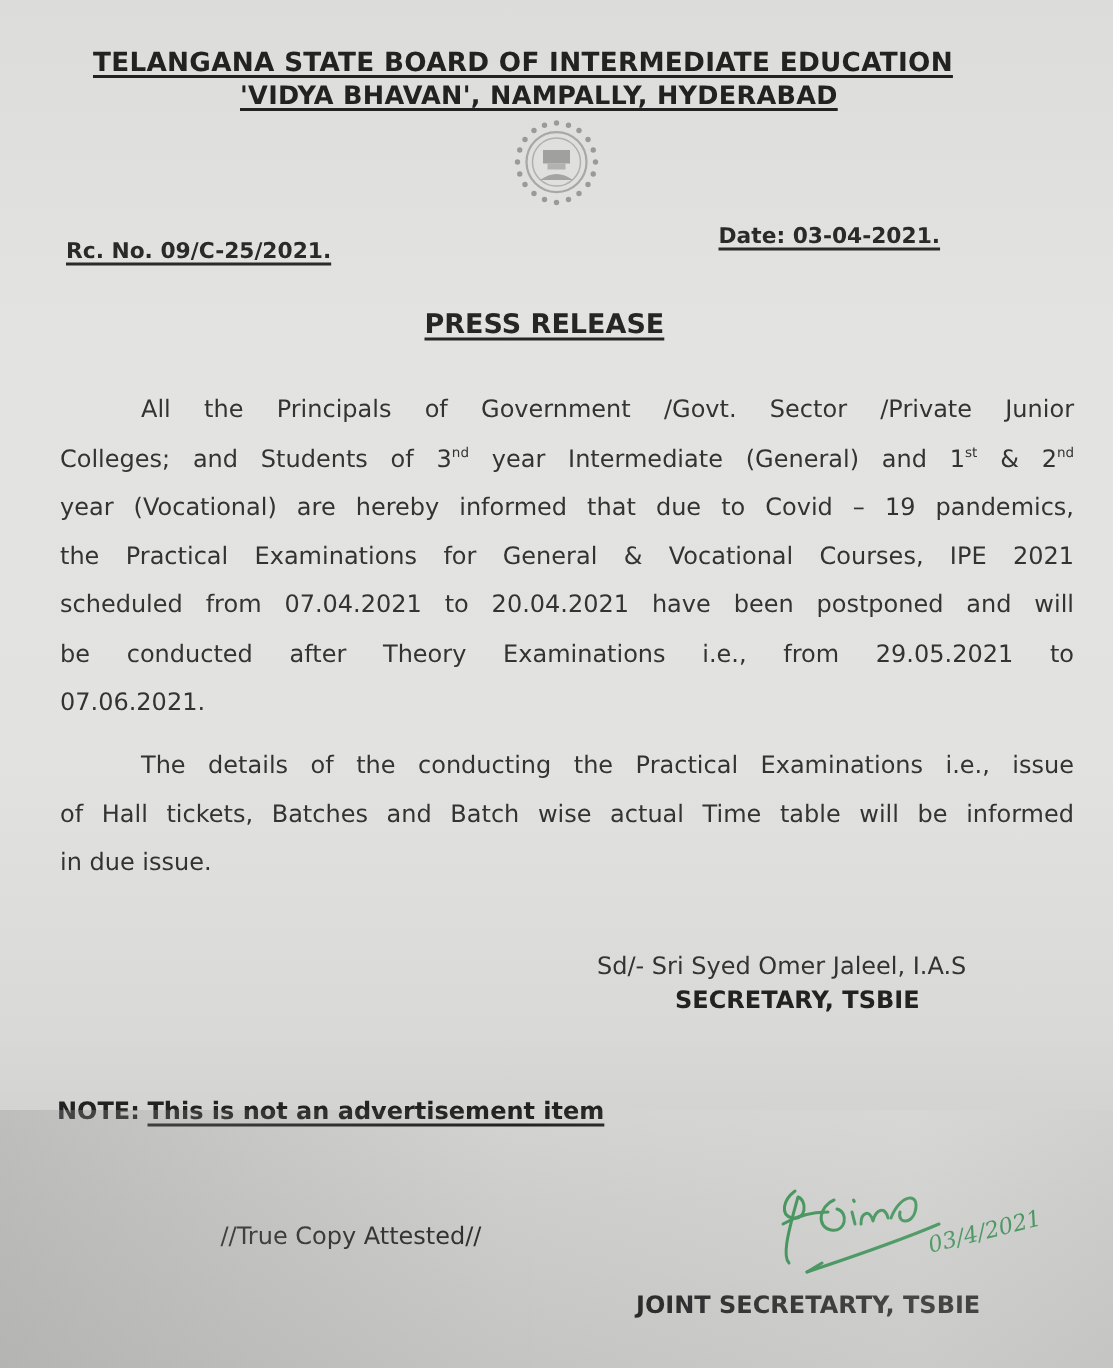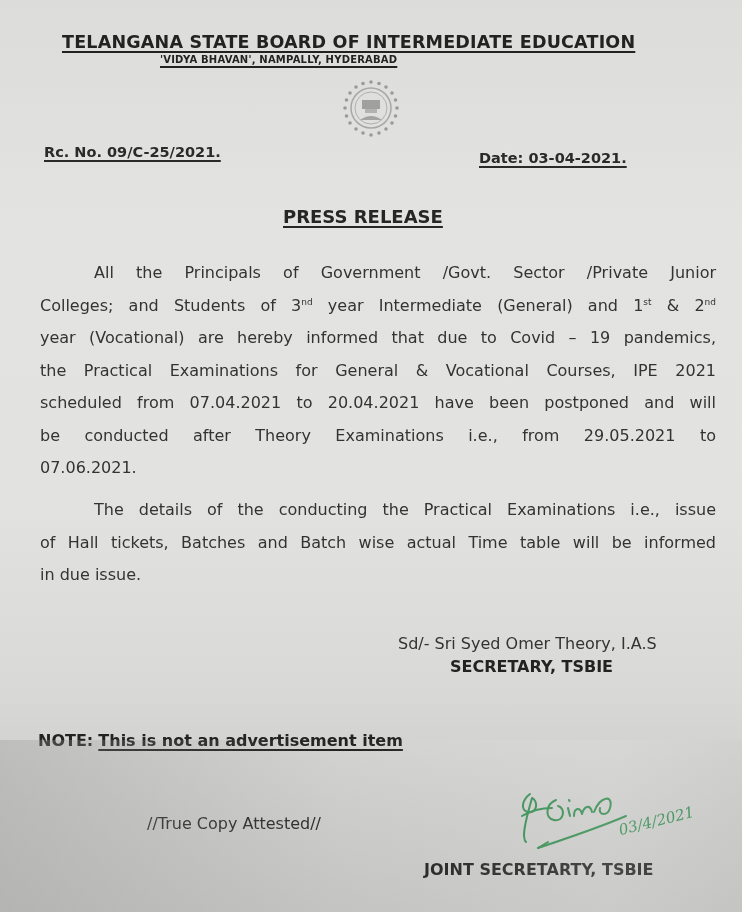--- a/index.html
+++ b/index.html
@@ -35,29 +35,29 @@
     .ul { text-decoration: underline; text-underline-offset: 3px; text-decoration-thickness: 2px; }
 
     .hdr1 {
       left: 62px; top: 32px; width: 620px;
       font-size: 17.5px; letter-spacing: 0.2px;
       color: #222;
       white-space: nowrap;
     }
     .hdr2 {
       left: 160px; top: 54px; width: 430px;
-      font-size: 10px; letter-spacing: 0.2px;
+      font-size: 17px; letter-spacing: 0.2px;
       color: #222;
       white-space: nowrap;
     }
     .emblem {
       left: 338px; top: 78px; width: 66px; height: 62px;
     }
     .ref {
-      left: 44px; top: 144px;
+      left: 44px; top: 160px;
       font-size: 14.5px; color: #2a2a2a;
       white-space: nowrap;
     }
     .date {
       left: 479px; top: 150px;
       font-size: 14.5px; color: #2a2a2a;
       white-space: nowrap;
     }
     .title {
       left: 283px; top: 206px;
@@ -176,21 +176,21 @@
     <span class="line">be conducted after Theory Examinations i.e., from 29.05.2021 to</span>
     <span class="line last">07.06.2021.</span>
   </div>
 
   <div class="abs para p2">
     <span class="line indent">The details of the conducting the Practical Examinations i.e., issue</span>
     <span class="line">of Hall tickets, Batches and Batch wise actual Time table will be informed</span>
     <span class="line last">in due issue.</span>
   </div>
 
-  <div class="abs sd">Sd/- Sri Syed Omer Theory, I.A.S</div>
+  <div class="abs sd">Sd/- Sri Syed Omer Jaleel, I.A.S</div>
   <div class="abs sec bold">SECRETARY, TSBIE</div>
 
   <div class="abs note">
     <span class="bold">NOTE:</span>
     <span class="bold ul">This is not an advertisement item</span>
   </div>
 
   <div class="abs tca">//True Copy Attested//</div>
 
   <svg class="abs sig" viewBox="0 0 190 72">

